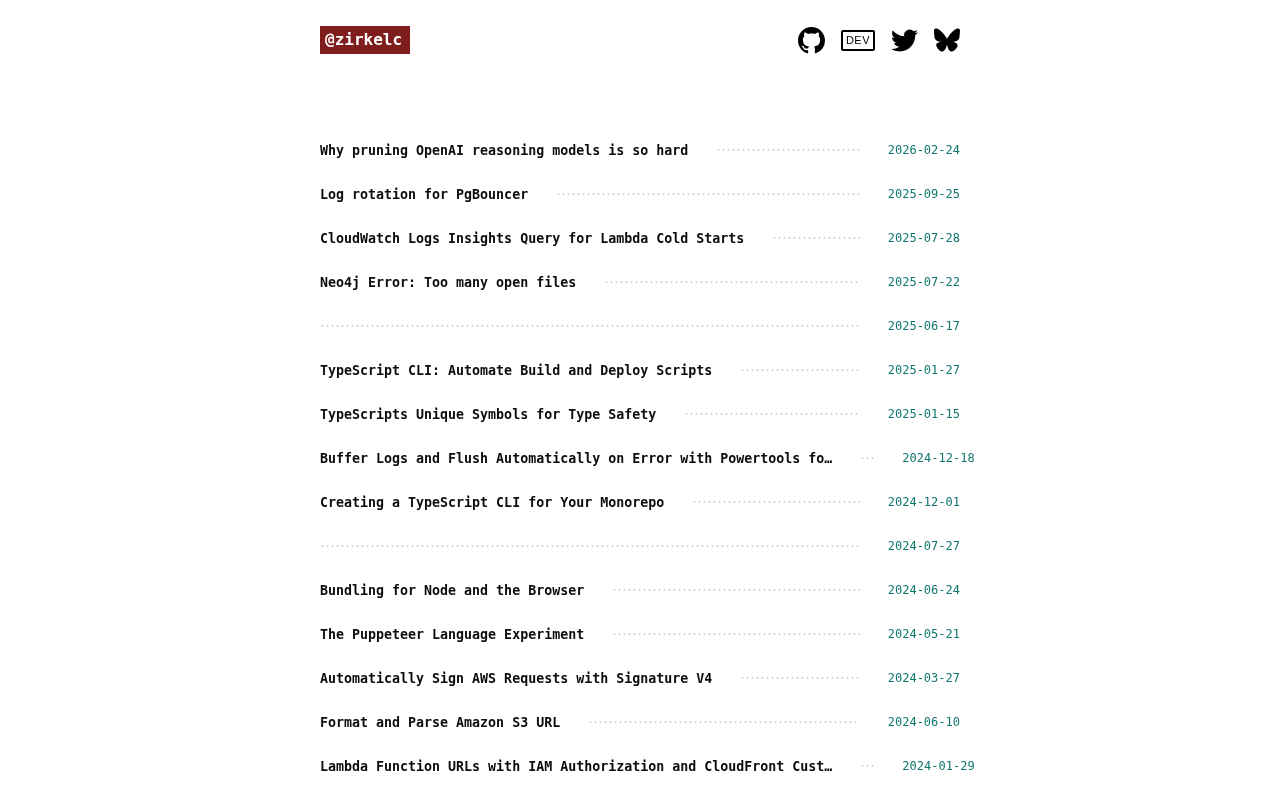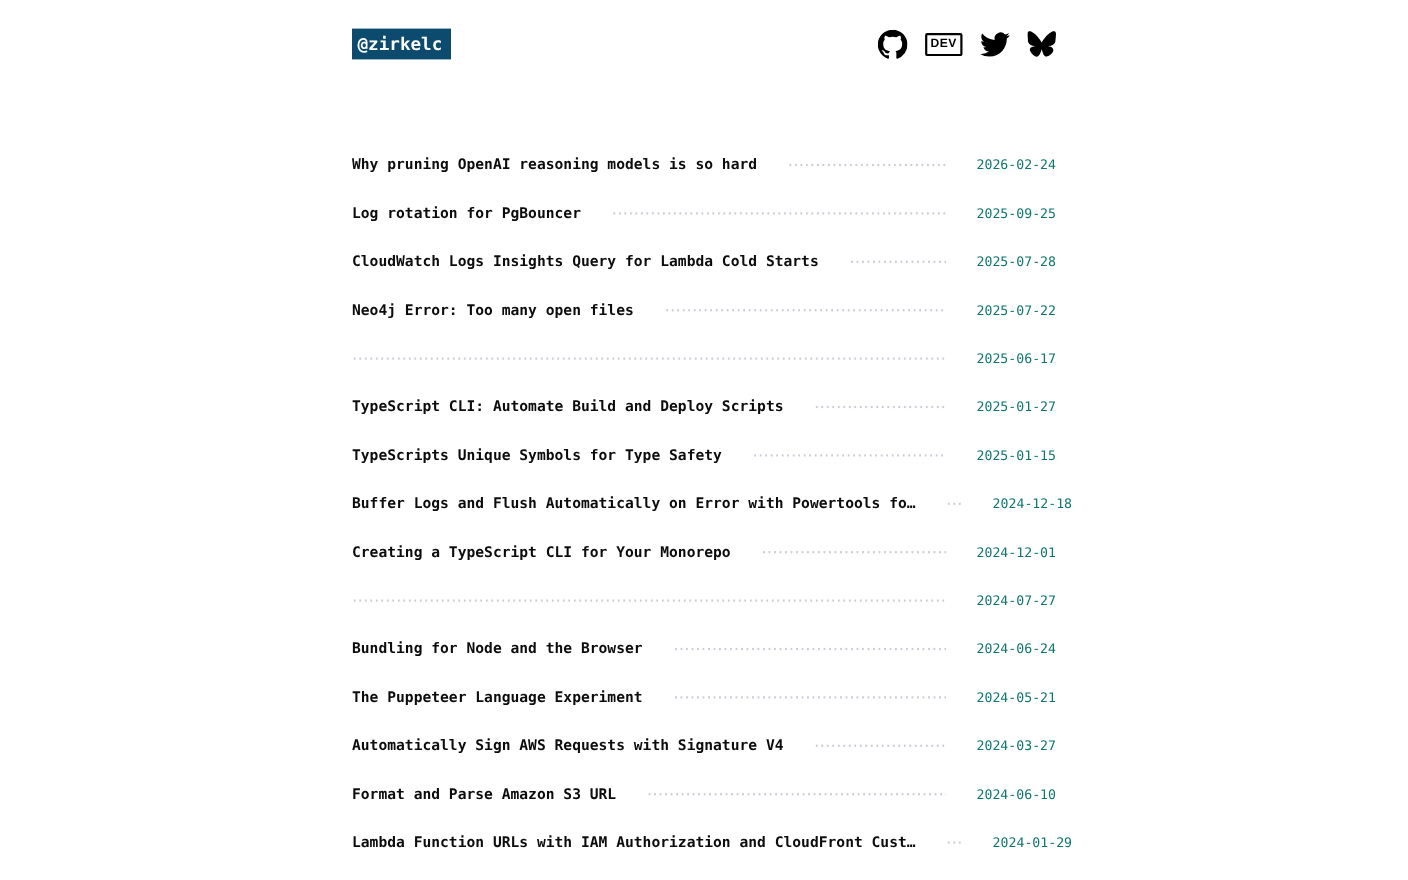--- a/index.html
+++ b/index.html
@@ -14,21 +14,21 @@
     margin: 0 auto;
     padding-top: 26px;
   }
   .header {
     display: flex;
     justify-content: space-between;
     align-items: center;
     height: 28px;
   }
   .logo {
-    background: #0c4a6e;
+    background: #7f1d1d;
     color: #ffffff;
     font-weight: bold;
     font-size: 16px;
     line-height: 19px;
     padding: 4px 8px 5px 5px;
     text-decoration: none;
     display: inline-block;
   }
   .social {
     display: flex;
@@ -39,21 +39,21 @@
     color: #000000;
     display: flex;
     align-items: center;
     text-decoration: none;
   }
   .icon-link svg { display: block; }
   .dev-badge {
     border: 2px solid #000000;
     border-radius: 2px;
     font-family: "Liberation Sans", sans-serif;
-    font-weight: bold;
+    font-weight: normal;
     font-size: 11px;
     line-height: 1;
     padding: 3px 3px;
     letter-spacing: 0.5px;
     color: #000000;
   }
   .list {
     margin-top: 74px;
   }
   .row {

